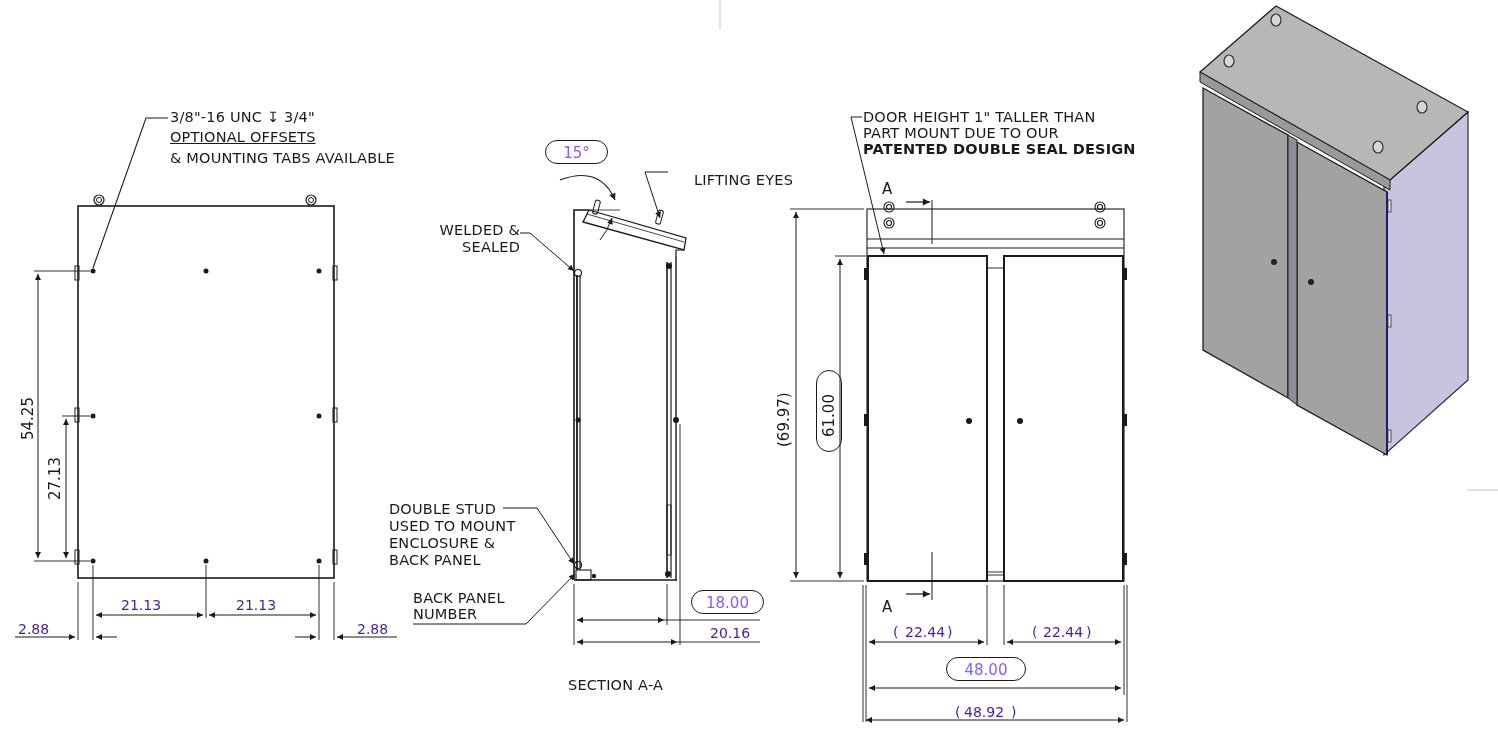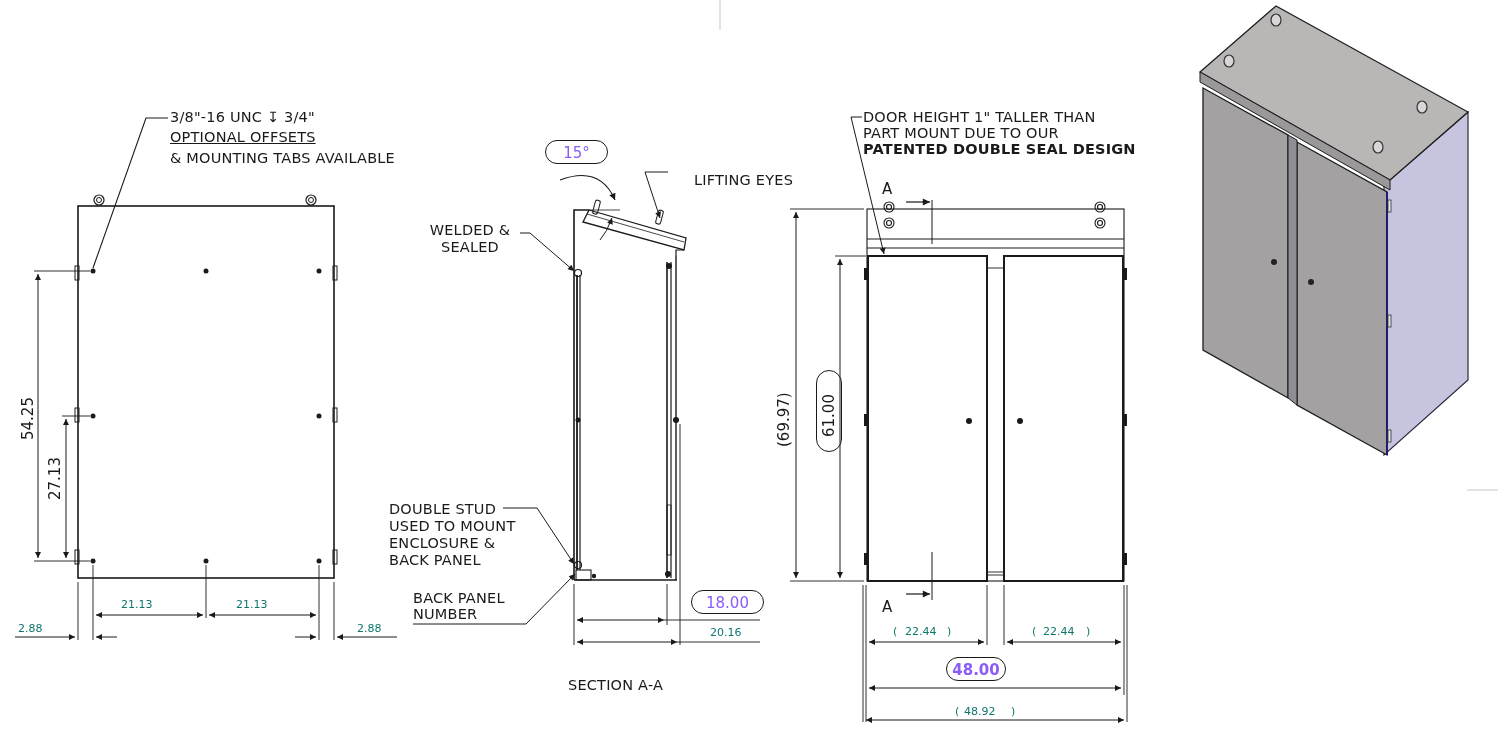--- a/index.html
+++ b/index.html
@@ -1,23 +1,23 @@
 <!DOCTYPE html>
 <html><head>
 <meta charset="utf-8">
 <style>
   html, body { margin: 0; padding: 0; background: #ffffff; }
   body { width: 1498px; height: 743px; position: relative; overflow: hidden;
          font-family: "DejaVu Sans", sans-serif; color: #1a1a1a; }
   svg.sheet { position: absolute; left: 0; top: 0; }
   .lbl { position: absolute; font-family: "DejaVu Sans", sans-serif; font-size: 14.5px;
          line-height: 17px; color: #1a1a1a; white-space: nowrap; letter-spacing: 0.2px; }
-  .lbl.right { text-align: center; }
-  .dim { position: absolute; font-family: "DejaVu Sans", sans-serif; font-size: 11px;
-         color: #0f766e; white-space: nowrap; line-height: 18px; }
+  .lbl.right { text-align: right; }
+  .dim { position: absolute; font-family: "DejaVu Sans", sans-serif; font-size: 14px;
+         color: #4c1d95; white-space: nowrap; line-height: 18px; }
   .pill { position: absolute; border: 1.3px solid #1a1a1a; border-radius: 14px;
           font-family: "DejaVu Sans", sans-serif; font-size: 15px; text-align: center;
           line-height: 24px; height: 24px; box-sizing: border-box; color: #8b5cf6; }
   .vtext { position: absolute; transform-origin: 0 0; transform: rotate(-90deg);
            font-family: "DejaVu Sans", sans-serif; font-size: 15px; white-space: nowrap; color:#1a1a1a; }
   .section-letter { position: absolute; font-family: "DejaVu Sans", sans-serif; font-size: 15px; color:#1a1a1a; }
 </style>
 </head>
 <body>
 
@@ -246,16 +246,16 @@
 <div class="vtext" style="left:775px; top:447px;">(69.97)</div>
 <div style="position:absolute; left:816px; top:370px; width:26px; height:82px; border:1.3px solid #1a1a1a; border-radius:13px; box-sizing:border-box;"></div>
 <div class="vtext" style="left:820px; top:437px;">61.00</div>
 
 <div class="dim" style="left:893px; top:623px;">(</div>
 <div class="dim" style="left:905px; top:623px;">22.44</div>
 <div class="dim" style="left:947px; top:623px;">)</div>
 <div class="dim" style="left:1032px; top:623px;">(</div>
 <div class="dim" style="left:1043px; top:623px;">22.44</div>
 <div class="dim" style="left:1086px; top:623px;">)</div>
-<div class="pill" style="left:946px; top:657px; width:60px;font-weight:bold;">48.00</div>
+<div class="pill" style="left:946px; top:657px; width:80px;">48.00</div>
 <div class="dim" style="left:955px; top:703px;">(</div>
 <div class="dim" style="left:964px; top:703px;">48.92</div>
 <div class="dim" style="left:1011px; top:703px;">)</div>
 
 </body></html>

